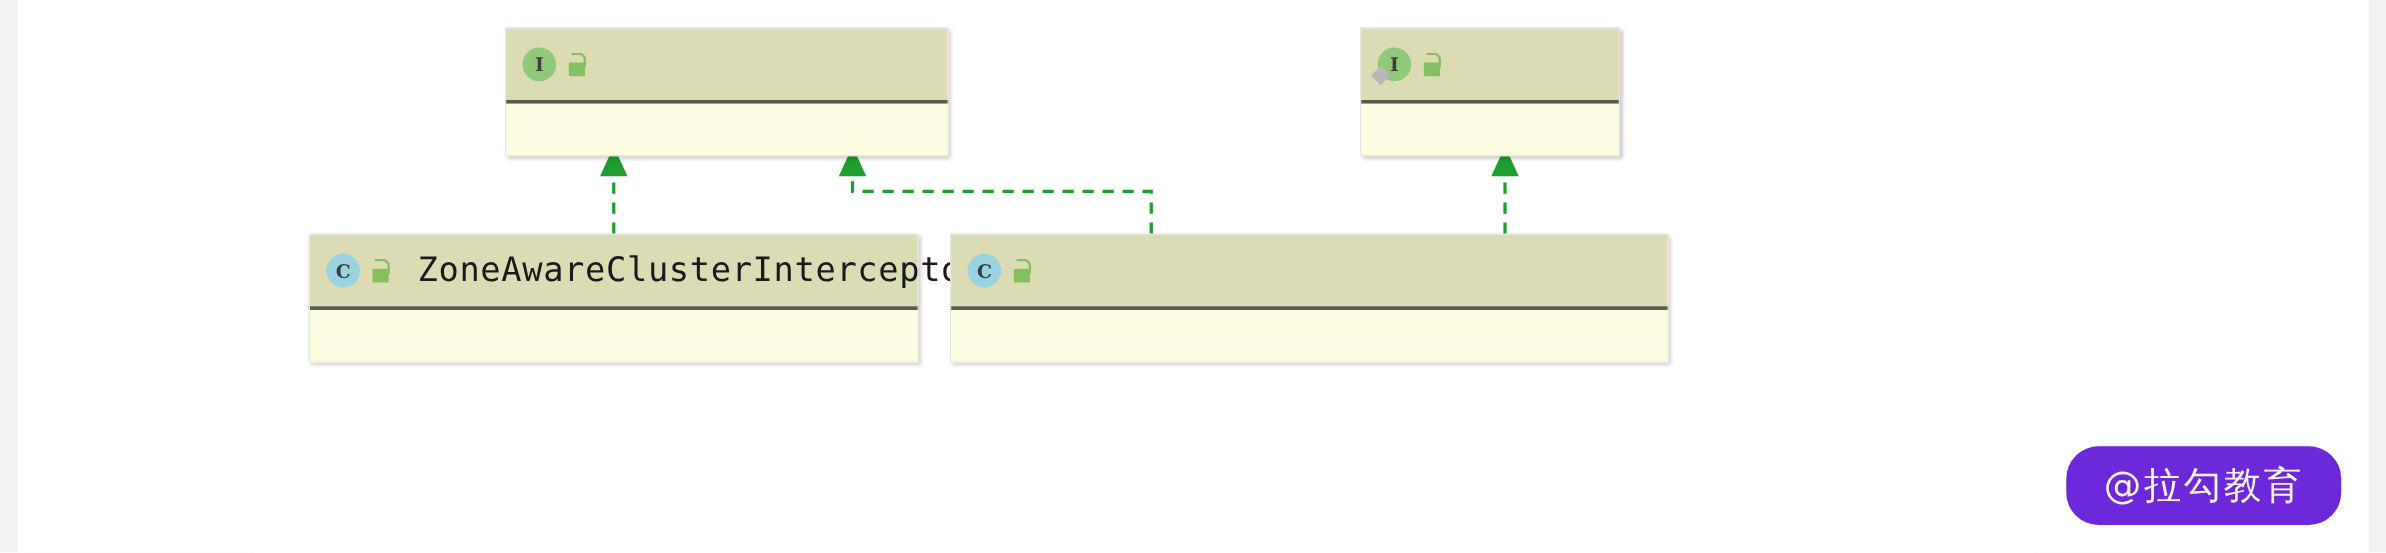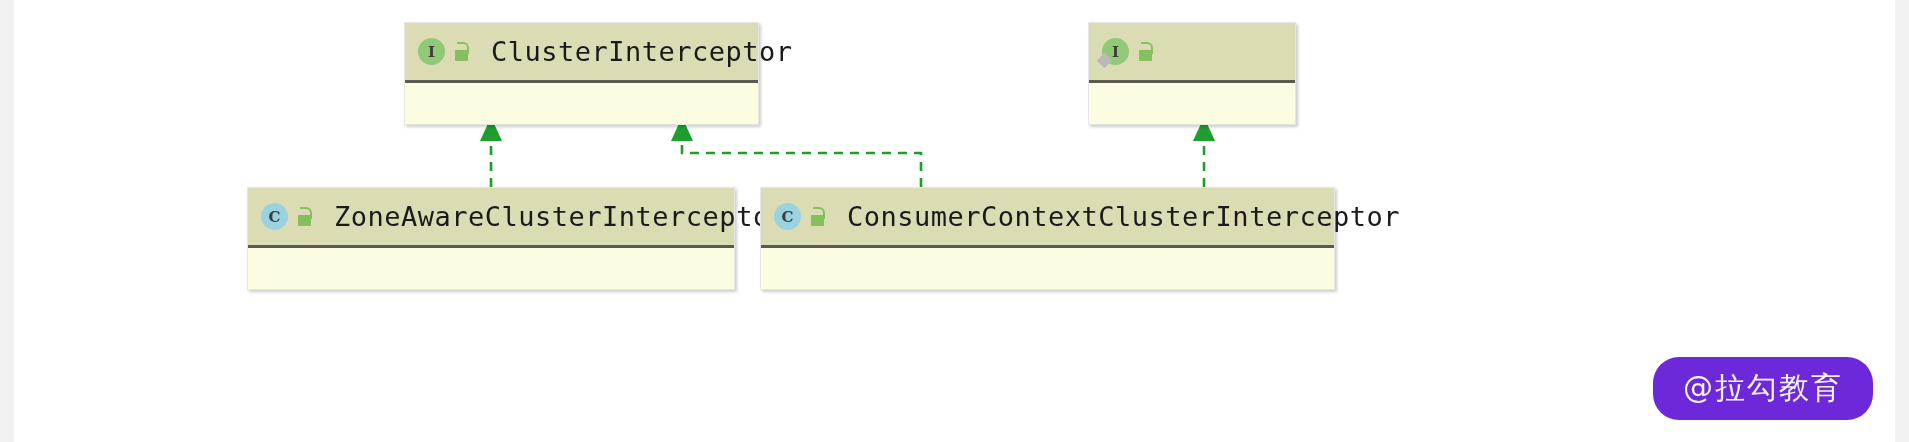--- a/index.html
+++ b/index.html
@@ -182,21 +182,20 @@
     <div class="uml-node" style="left:390px; top:22px; width:355px;">
       <div style="height:58px;">
         <div class="uml-header">
           <span class="icon-wrap">
             <span class="icon-circle iface">I</span>
           </span>
           <span class="lock-wrap">
             <span class="lock-shackle"></span>
             <span class="lock-body"></span>
           </span>
-          <span class="uml-title">ClusterInterceptor</span>
         </div>
       </div>
       <div class="uml-sep"></div>
       <div class="uml-body" style="height:42px;"></div>
     </div>
 
     <div class="uml-node" style="left:1074px; top:22px; width:208px;">
       <div style="height:58px;">
         <div class="uml-header">
           <span class="icon-wrap">
@@ -233,21 +232,20 @@
     <div class="uml-node" style="left:746px; top:187px; width:575px;">
       <div style="height:58px;">
         <div class="uml-header">
           <span class="icon-wrap">
             <span class="icon-circle cls">C</span>
           </span>
           <span class="lock-wrap">
             <span class="lock-shackle"></span>
             <span class="lock-body"></span>
           </span>
-          <span class="uml-title">ConsumerContextClusterInterceptor</span>
         </div>
       </div>
       <div class="uml-sep"></div>
       <div class="uml-body" style="height:42px;"></div>
     </div>
 
     <div id="watermark">@拉勾教育</div>
 
   </div>
 </div>

